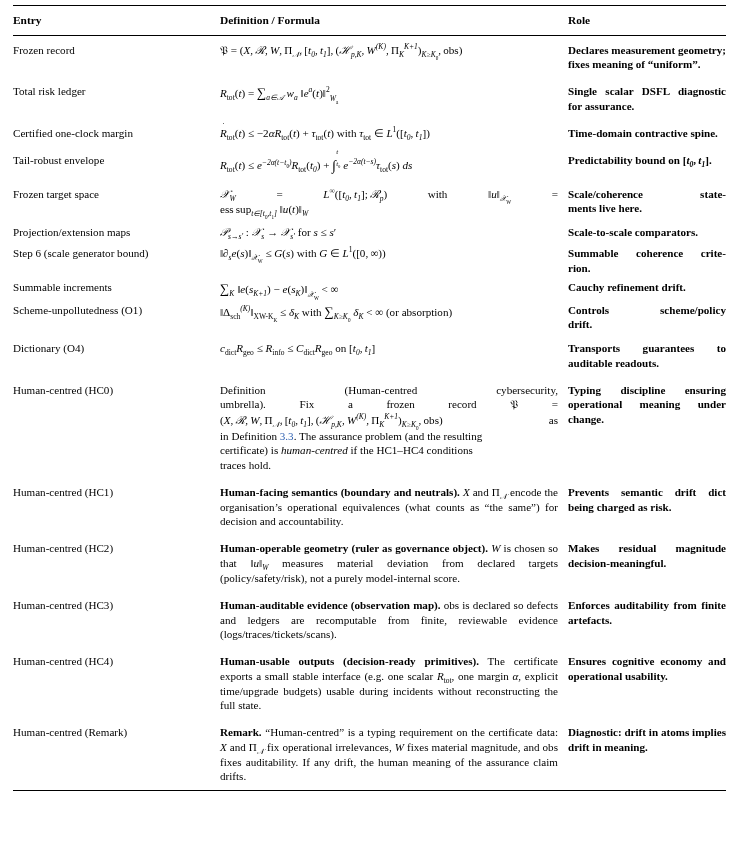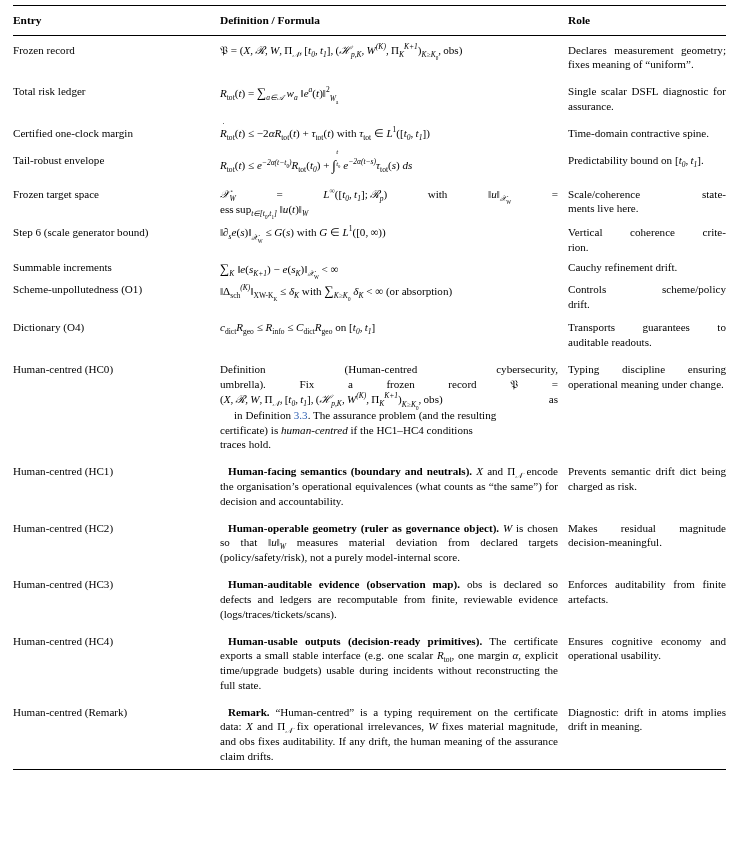--- a/index.html
+++ b/index.html
@@ -63,21 +63,21 @@
     vertical-align: bottom;
   }
   thead th.h-def { padding-left: 0; margin-left: 32px; }
 
   tbody td {
     vertical-align: top;
     padding: 6.5px 10px 6px 0;
   }
   tbody td.entry { white-space: nowrap; }
   tbody td.def { text-align: justify; }
-  tbody td.role { text-align: justify; padding-right: 0; }
+  tbody td.role { text-align: justify; padding-right: 0; font-weight: bold; }
 
   tbody tr.tight td { padding-top: 2.5px; padding-bottom: 2.5px; }
 
   
   .m { font-family: "Liberation Serif", serif; font-style: italic; }
   .mup { font-style: normal; }
   sub, sup { font-size: 0.68em; line-height: 0; font-style: normal; }
   sub.it, sup.it { font-style: italic; }
   .frak { font-family: "DejaVu Serif", serif; font-style: normal; }
   .cal { font-family: "DejaVu Serif", serif; font-style: italic; }
@@ -101,21 +101,21 @@
   .intlim {
     display: inline-block;
     font-size: 0.62em;
     font-style: italic;
     position: relative;
     vertical-align: baseline;
   }
   .intlim .hi { display: block; position: relative; top: -0.9em; }
   .intlim .lo { display: block; position: relative; top: -0.55em; }
   .bigsum { font-size: 1.18em; font-style: normal; }
-  b.lead { font-weight: bold; margin-left: 8px; }
+  b.lead { font-weight: bold; }
   i.emph { font-style: italic; margin-top: 28px; }
   a.xref { color: #2a5db0; text-decoration: none; }
   .justify-spread {
     text-align: justify;
     text-align-last: justify;
   }
 </style>
 </head>
 <body>
 
@@ -177,27 +177,34 @@
 
     <tr>
       <td class="entry">Frozen target space</td>
       <td class="def">
         <span class="justify-spread" style="display:block;"><span class="cal">𝒳</span><sub class="it">W</sub> = <span class="m">L</span><sup class="mup">∞</sup>([<span class="m">t</span><sub class="it">0</sub>, <span class="m">t</span><sub class="it">1</sub>]; <span class="cal">ℛ</span><sub class="it">p</sub>) with ‖<span class="m">u</span>‖<sub class="it"><span class="cal">𝒳</span><sub>W</sub></sub> =</span>
         <span style="display:block;">ess sup<sub class="it">t∈[t<sub>0</sub>,t<sub>1</sub>]</sub> ‖<span class="m">u</span>(<span class="m">t</span>)‖<sub class="it">W</sub></span>
       </td>
       <td class="role"><span class="justify-spread" style="display:block;">Scale/coherence state-</span>ments live here.</td>
     </tr>
 
+    <tr class="tight">
+      <td class="entry">Projection/extension maps</td>
+      <td class="def">
+        <span class="nowrap"><span class="cal">𝒫</span><sub class="it">s→s′</sub> : <span class="cal">𝒳</span><sub class="it">s</sub> → <span class="cal">𝒳</span><sub class="it">s′</sub> for <span class="m">s</span> ≤ <span class="m">s</span>′</span>
+      </td>
+      <td class="role">Scale-to-scale comparators.</td>
+    </tr>
 
     <tr class="tight">
       <td class="entry">Step 6 (scale generator bound)</td>
       <td class="def">
         <span class="nowrap">‖∂<sub class="it">s</sub><span class="m">e</span>(<span class="m">s</span>)‖<sub class="it"><span class="cal">𝒳</span><sub>W</sub></sub> ≤ <span class="m">G</span>(<span class="m">s</span>) with <span class="m">G</span> ∈ <span class="m">L</span><sup>1</sup>([0, ∞))</span>
       </td>
-      <td class="role"><span class="justify-spread" style="display:block;">Vertical coherence crite-</span>rion.</td>
+      <td class="role"><span class="justify-spread" style="display:block;">Summable coherence crite-</span>rion.</td>
     </tr>
 
     <tr class="tight">
       <td class="entry">Summable increments</td>
       <td class="def">
         <span class="nowrap"><span class="bigsum">∑</span><sub class="it">K</sub> ‖<span class="m">e</span>(<span class="m">s</span><sub class="it">K+1</sub>) − <span class="m">e</span>(<span class="m">s</span><sub class="it">K</sub>)‖<sub class="it"><span class="cal">𝒳</span><sub>W</sub></sub> &lt; ∞</span>
       </td>
       <td class="role">Cauchy refinement drift.</td>
     </tr>
 
@@ -216,21 +223,21 @@
       </td>
       <td class="role"><span class="justify-spread" style="display:block;">Transports guarantees to</span>auditable readouts.</td>
     </tr>
 
     <tr>
       <td class="entry">Human-centred (HC0)</td>
       <td class="def">
         <span class="justify-spread" style="display:block;">Definition (Human-centred cybersecurity,</span>
         <span class="justify-spread" style="display:block;">umbrella). Fix a frozen record <span class="frak">𝔓</span> =</span>
         <span class="justify-spread" style="display:block;">(<span class="m">X</span>, <span class="cal">ℛ</span>, <span class="m">W</span>, <span class="mup">Π</span><sub class="it">𝒩</sub>, [<span class="m">t</span><sub class="it">0</sub>, <span class="m">t</span><sub class="it">1</sub>], (<span class="cal">ℋ</span><sub class="it">p,K</sub>, <span class="m">W</span><sup class="it">(K)</sup>, <span class="mup">Π</span><sub class="it">K</sub><sup class="it">K+1</sup>)<sub class="it">K≥K<sub>0</sub></sub>, <span class="mup">obs</span>) as</span>
-        <span style="display:block;margin-left:14px;">in Definition <a class="xref" href="#">3.3</a>. The assurance problem (and the resulting</span>
+        <span style="display:block;">in Definition <a class="xref" href="#">3.3</a>. The assurance problem (and the resulting</span>
         <span style="display:block;">certificate) is <i class="emph">human-centred</i> if the HC1–HC4 conditions</span>
         <span style="display:block;">traces hold.</span>
       </td>
       <td class="role">Typing discipline ensuring operational meaning under change.</td>
     </tr>
 
     <tr>
       <td class="entry">Human-centred (HC1)</td>
       <td class="def">
         <b class="lead">Human-facing semantics (boundary and neutrals).</b>

